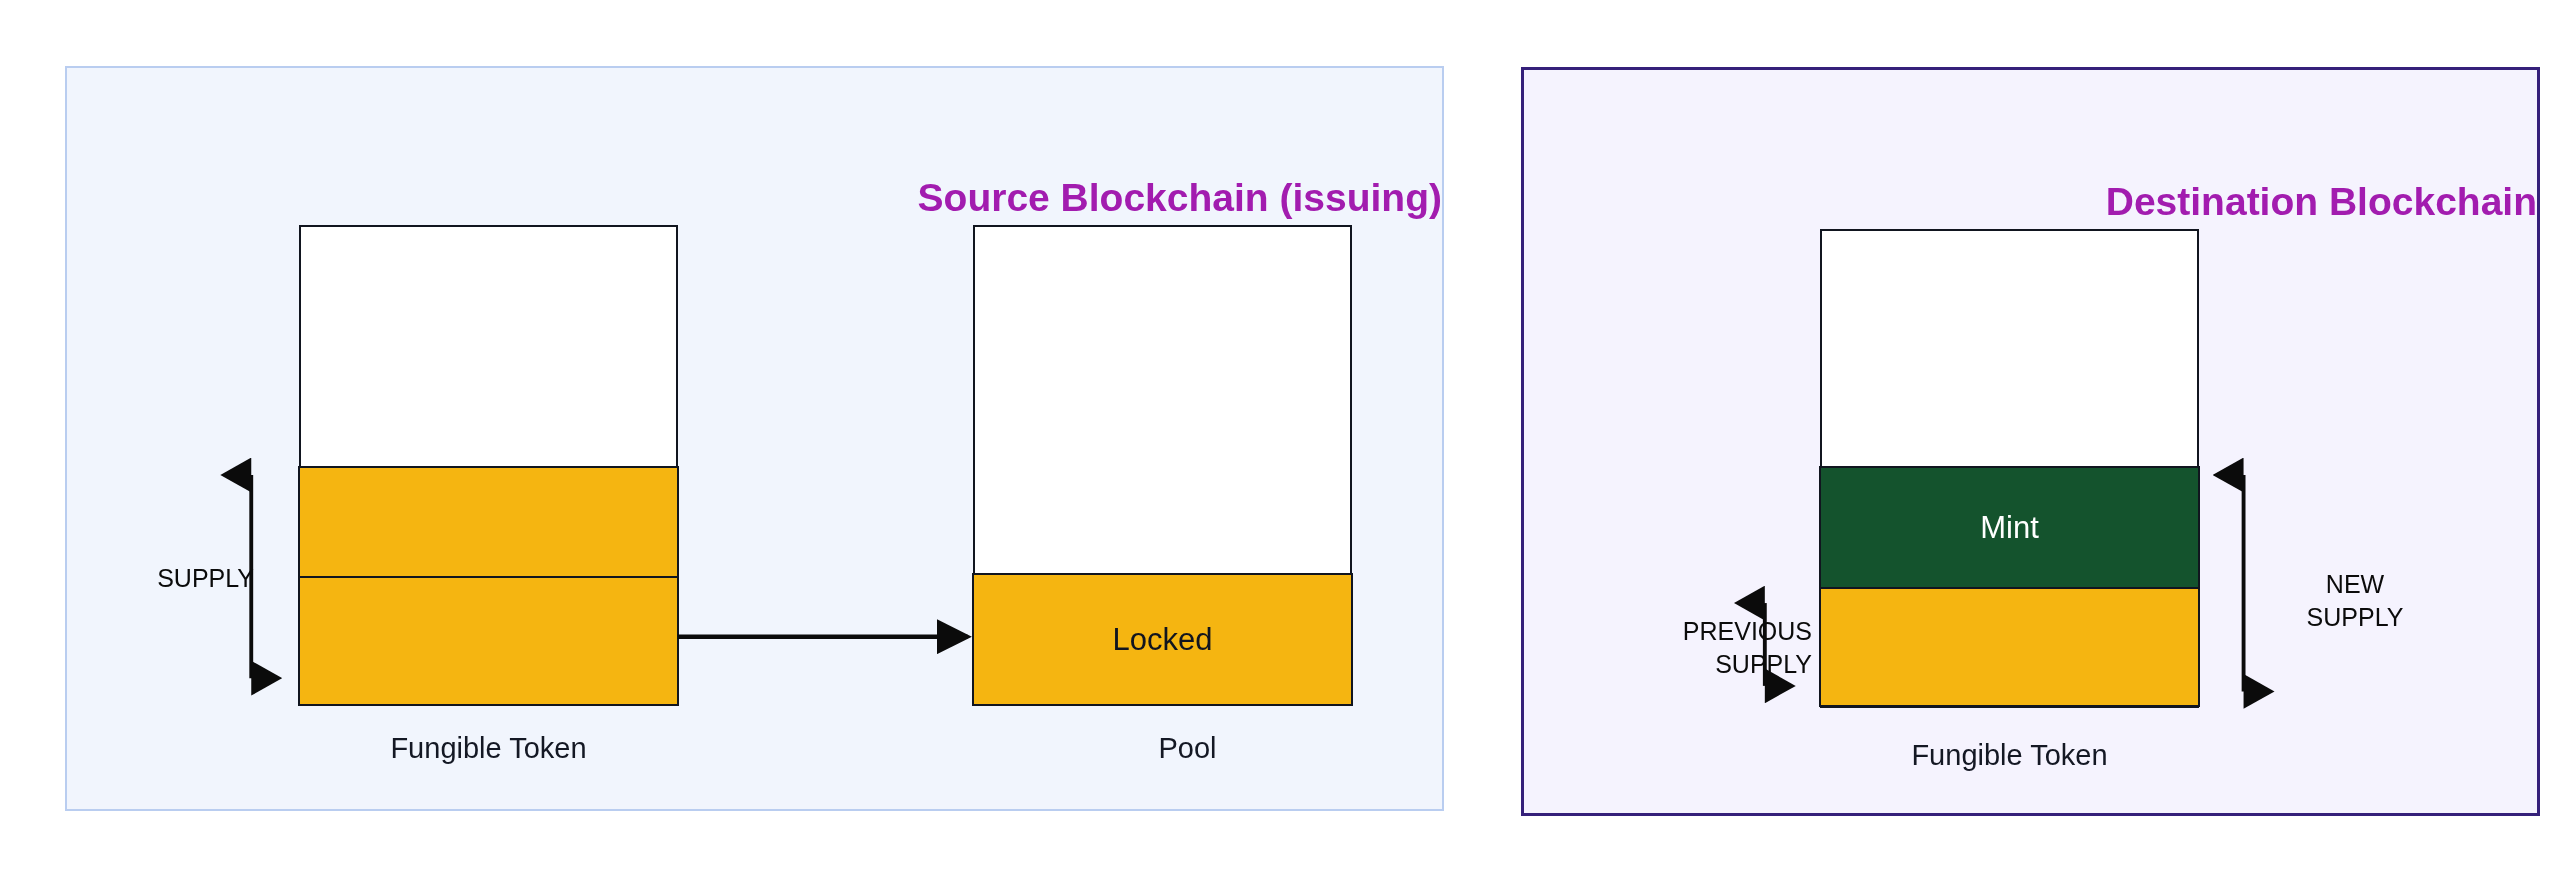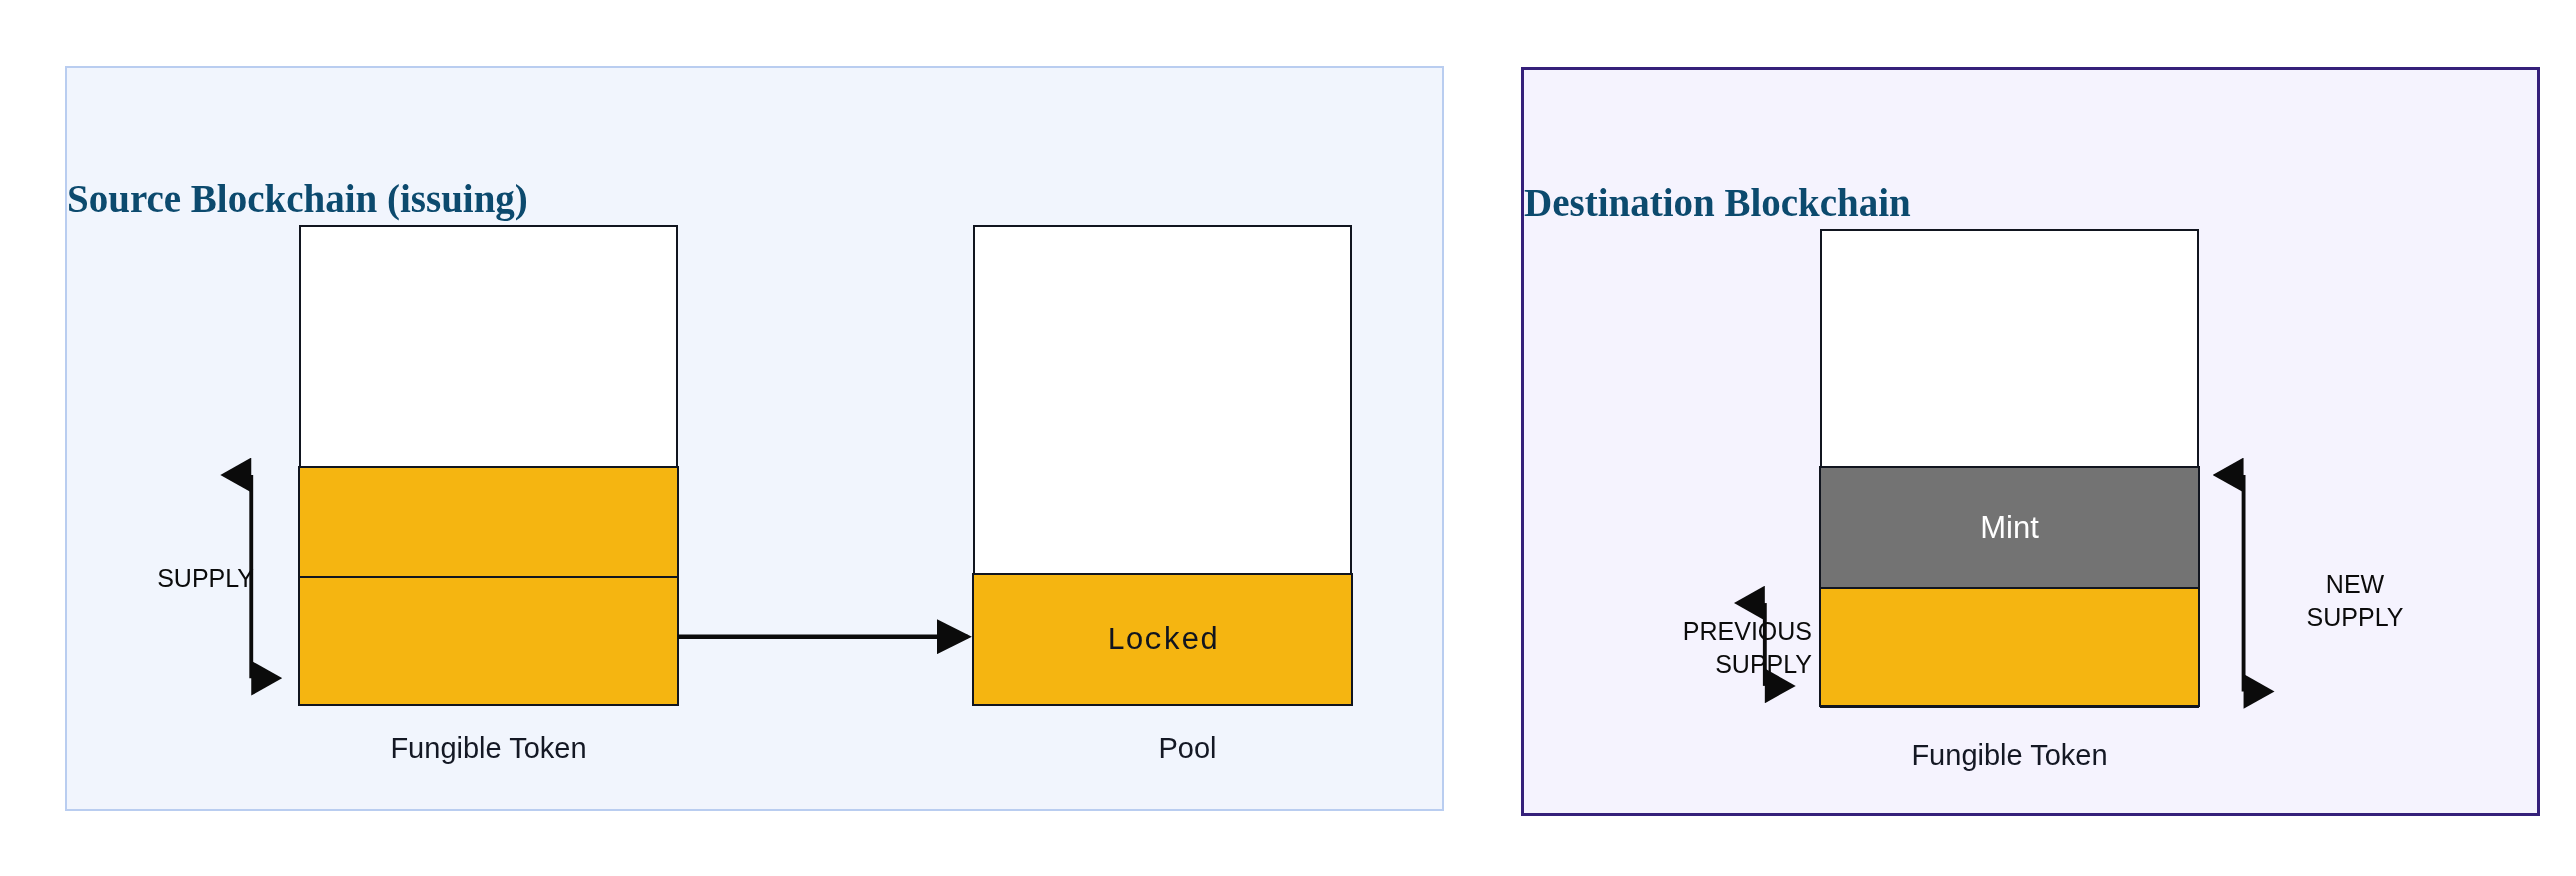--- a/index.html
+++ b/index.html
@@ -11,30 +11,30 @@
   .panel{position:absolute;box-sizing:border-box;}
   #source-panel{
     left:65px;top:66px;width:1379px;height:745px;
     background:#f1f5fd;border:2.8px solid #b9cdf0;
   }
   #destination-panel{
     left:1505px;top:67px;width:1019px;height:749px;
     background:#f5f3fe;border:3.9px solid #35207a;margin-left:16px;
   }
   .panel-title{
-    position:absolute;left:0;right:0;text-align:left;
-    font-weight:bold;color:#0c4a6e;white-space:nowrap;font-family:Liberation Serif, serif;
+    position:absolute;left:0;right:0;text-align:right;
+    font-weight:bold;color:#a21caf;white-space:nowrap;
   }
   #source-title{top:108px;font-size:39px;}
   #destination-title{top:110px;font-size:39px;}
 
   .bar{position:absolute;box-sizing:border-box;border:2.8px solid #11151f;background:#ffffff;}
   .seg{position:absolute;left:-2.8px;right:-2.8px;box-sizing:border-box;border:2.8px solid #11151f;}
   .seg-gold{background:#f5b511;}
-  .seg-teal{background:#737373;}
+  .seg-teal{background:#14532d;}
   .seg-label{
     position:absolute;left:0;right:0;top:50%;transform:translateY(-50%);
     text-align:center;font-size:31px;white-space:nowrap;
   }
   .label-dark{color:#11151f;}
   .label-light{color:#ffffff;}
 
   .bar-caption{
     position:absolute;text-align:center;font-size:29px;color:#141824;white-space:nowrap;
   }
@@ -60,21 +60,21 @@
   </div>
   <div class="seg seg-gold" style="top:349px;height:130px;">
     <span class="seg-label label-dark"></span>
   </div>
 </div>
 <div class="bar-caption" style="left:299px;top:732px;width:379px;">Fungible Token</div>
 
 <div class="vtext right" id="supply-label" style="left:99px;top:562px;width:155px;">SUPPLY</div>
 
 <div class="bar" id="source-pool-bar" style="left:973px;top:225px;width:379px;height:476px;">
-  <div class="seg seg-gold" style="top:346px;height:133px;font-family:Liberation Mono, monospace;">
+  <div class="seg seg-gold" style="top:346px;height:133px;">
     <span class="seg-label label-dark">Locked</span>
   </div>
 </div>
 <div class="bar-caption" style="left:998px;top:732px;width:379px;">Pool</div>
 
 <div class="panel" id="destination-panel">
   <div class="panel-title" id="destination-title">Destination Blockchain</div>
 </div>
 
 <div class="bar" id="destination-token-bar" style="left:1820px;top:229px;width:379px;height:479px;">

